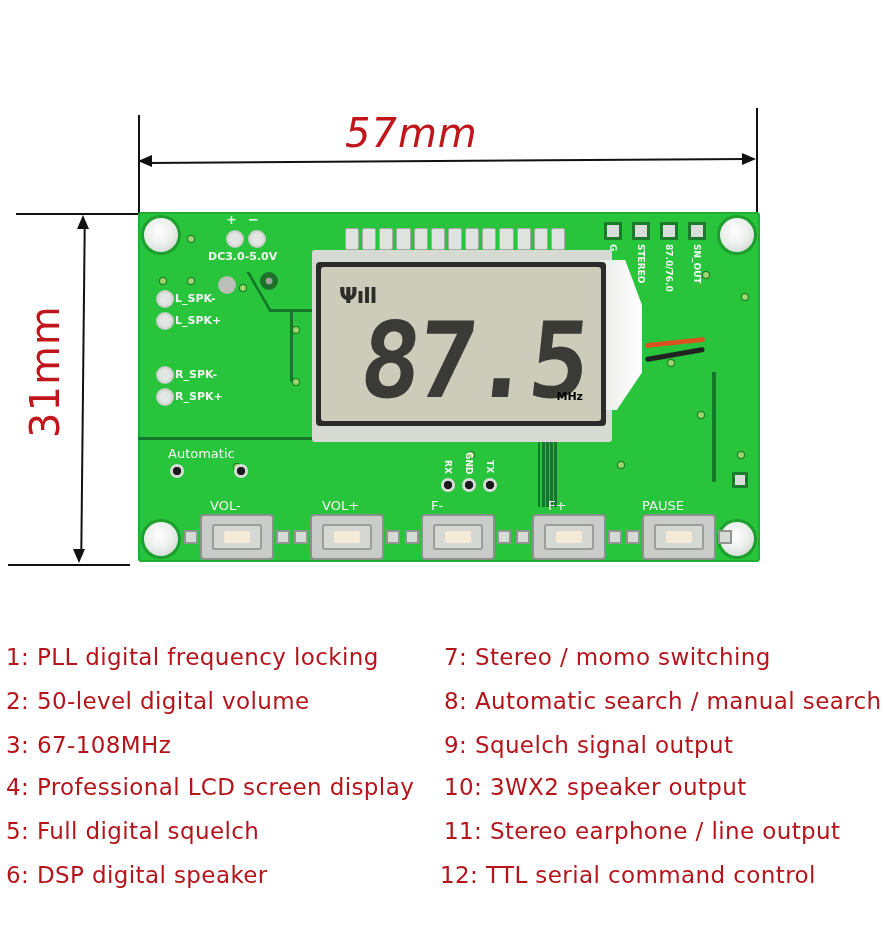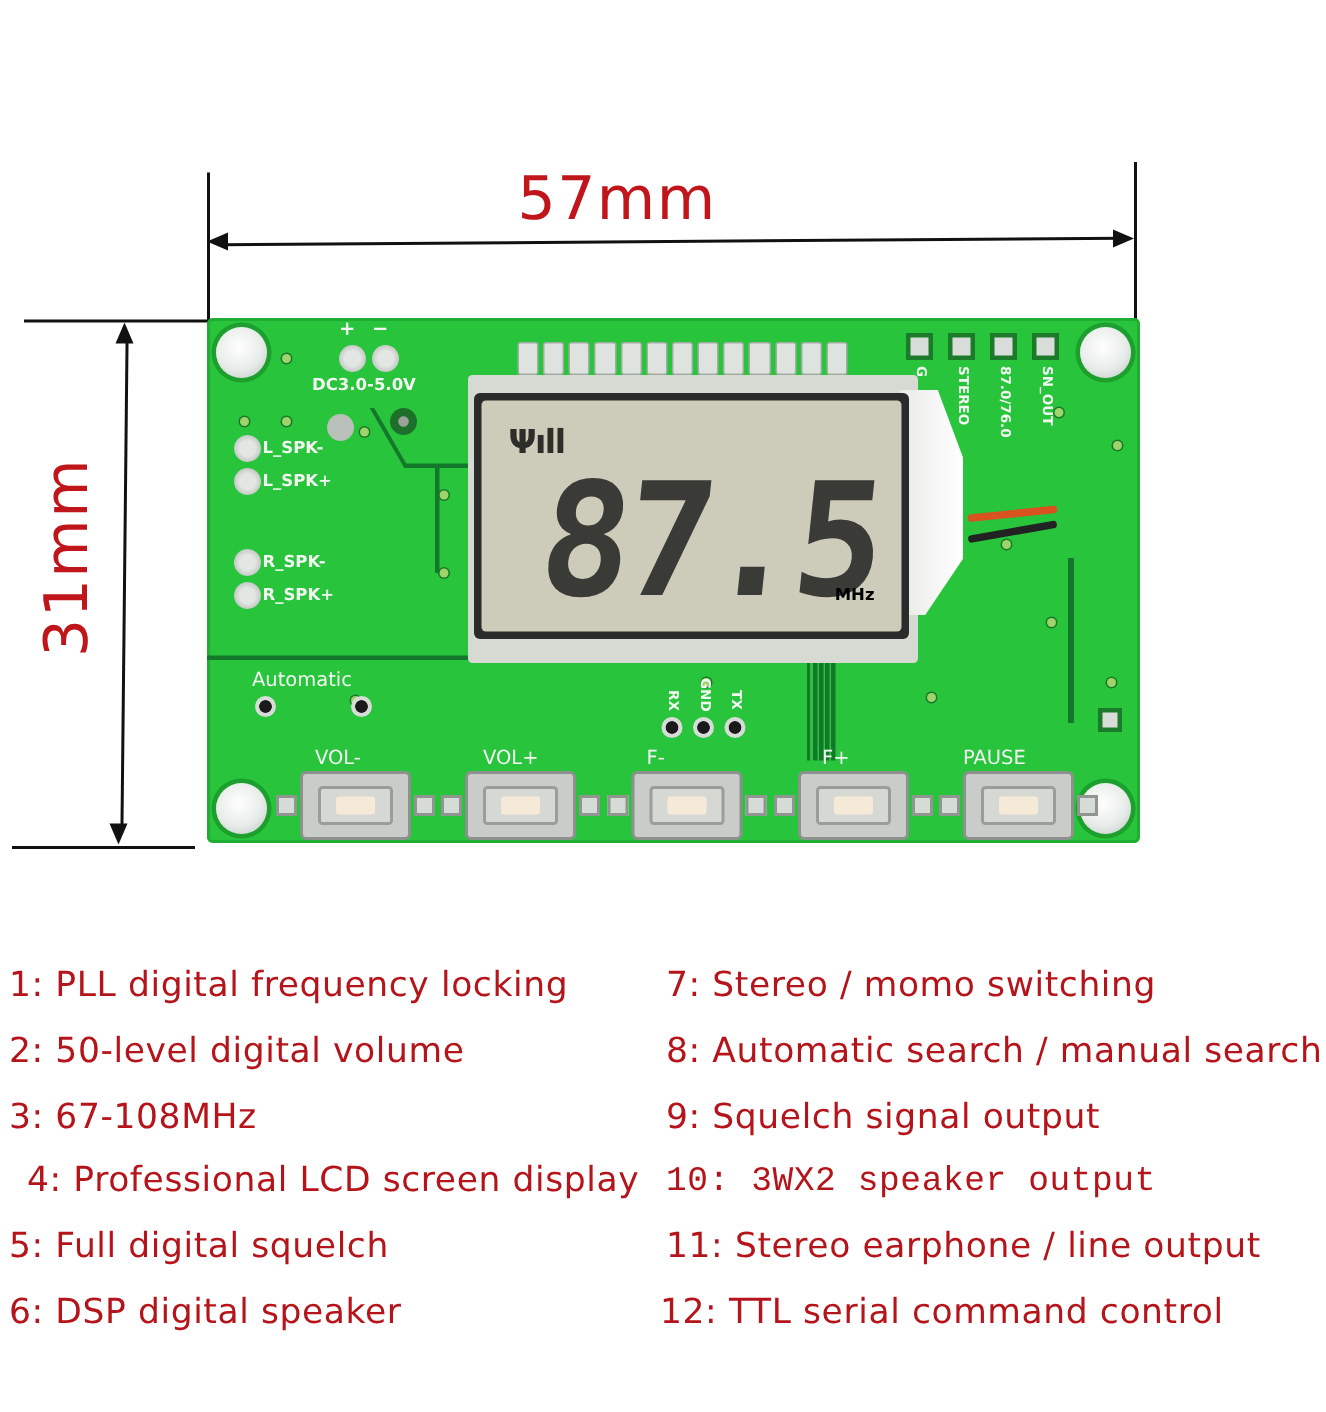--- a/index.html
+++ b/index.html
@@ -44,21 +44,21 @@
 </style>
 </head>
 <body>
 
 <div>
   <div class="dim-line" style="left:138px; top:115px; width:2px; height:100px;"></div>
   <div class="dim-line" style="left:756px; top:108px; width:2px; height:106px;"></div>
   <div class="dim-line" style="left:148px; top:160px; width:600px; height:2px; transform:rotate(-0.4deg);"></div>
   <div class="arrow" style="left:138px; top:155px; border-top:6px solid transparent; border-bottom:6px solid transparent; border-right:14px solid #111;"></div>
   <div class="arrow" style="left:742px; top:153px; border-top:6px solid transparent; border-bottom:6px solid transparent; border-left:14px solid #111;"></div>
-  <div class="dim-label" style="left:345px; top:110px;">57mm</div>
+  <div class="dim-label" style="left:345px; top:110px;font-style:italic;">57mm</div>
 </div>
 
 <div>
   <div class="dim-line" style="left:16px; top:213px; width:122px; height:2px;"></div>
   <div class="dim-line" style="left:8px; top:564px; width:122px; height:2px;"></div>
   <div class="dim-line" style="left:82px; top:225px; width:2px; height:330px; transform:rotate(0.6deg);"></div>
   <div class="arrow" style="left:77px; top:215px; border-left:6px solid transparent; border-right:6px solid transparent; border-bottom:14px solid #111;"></div>
   <div class="arrow" style="left:73px; top:549px; border-left:6px solid transparent; border-right:6px solid transparent; border-top:14px solid #111;"></div>
   <div class="dim-label vertical" style="left:-10px; top:360px; width:110px; text-align:center;">31mm</div>
 </div>
@@ -201,23 +201,23 @@
     <span class="lcd-signal">Ψıll</span>
     <span class="lcd-digits">87.5</span>
     <span class="lcd-unit">MHz</span>
   </div>
 </div>
 
 <div class="features">
   <div class="feature" style="left:6px; top:4px;">1: PLL digital frequency locking</div>
   <div class="feature" style="left:6px; top:48px;">2: 50-level digital volume</div>
   <div class="feature" style="left:6px; top:92px;">3: 67-108MHz</div>
-  <div class="feature" style="left:18px; top:134px;">4: Professional LCD screen display</div>
+  <div class="feature" style="left:6px; top:134px;">4: Professional LCD screen display</div>
   <div class="feature" style="left:6px; top:178px;">5: Full digital squelch</div>
   <div class="feature" style="left:6px; top:222px;">6: DSP digital speaker</div>
 
   <div class="feature" style="left:444px; top:4px;">7: Stereo / momo switching</div>
   <div class="feature" style="left:444px; top:48px;">8: Automatic search / manual search</div>
   <div class="feature" style="left:444px; top:92px;text-align:center;">9: Squelch signal output</div>
-  <div class="feature" style="left:444px; top:134px;font-family:Liberation Mono, monospace;">10: 3WX2 speaker output</div>
+  <div class="feature" style="left:444px; top:134px;">10: 3WX2 speaker output</div>
   <div class="feature" style="left:444px; top:178px;">11: Stereo earphone / line output</div>
   <div class="feature" style="left:440px; top:222px;text-align:center;">12: TTL serial command control</div>
 </div>
 
 </body></html>

